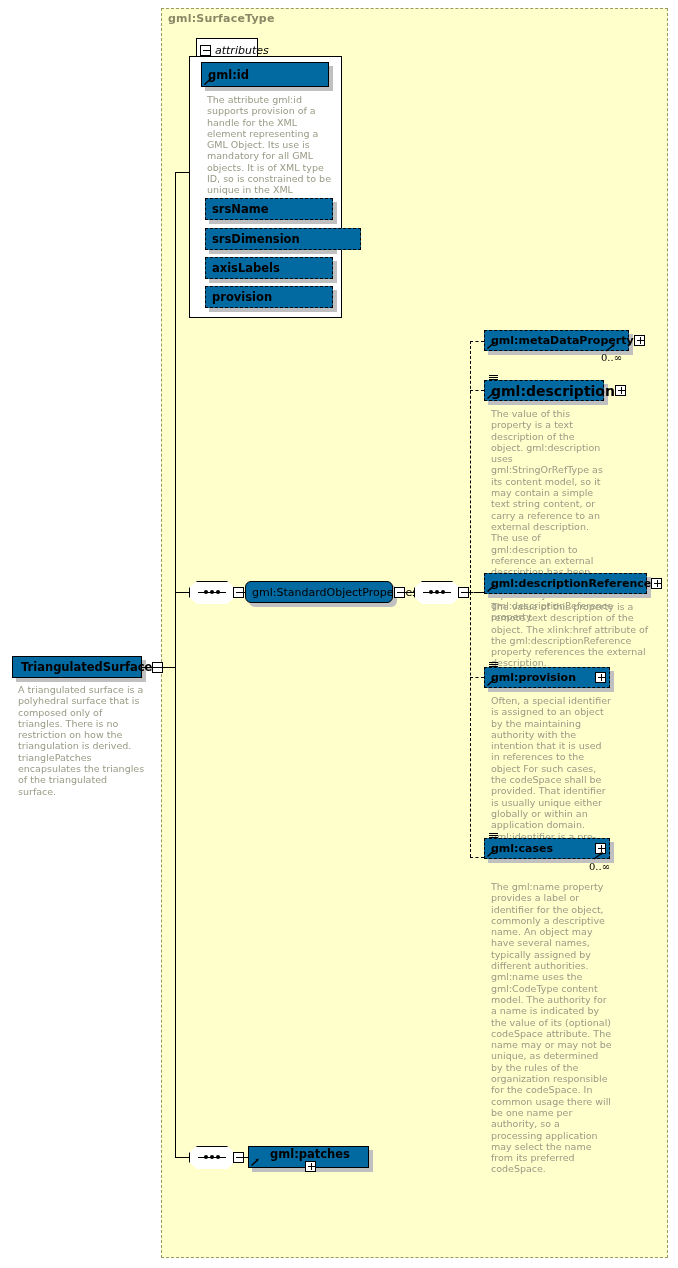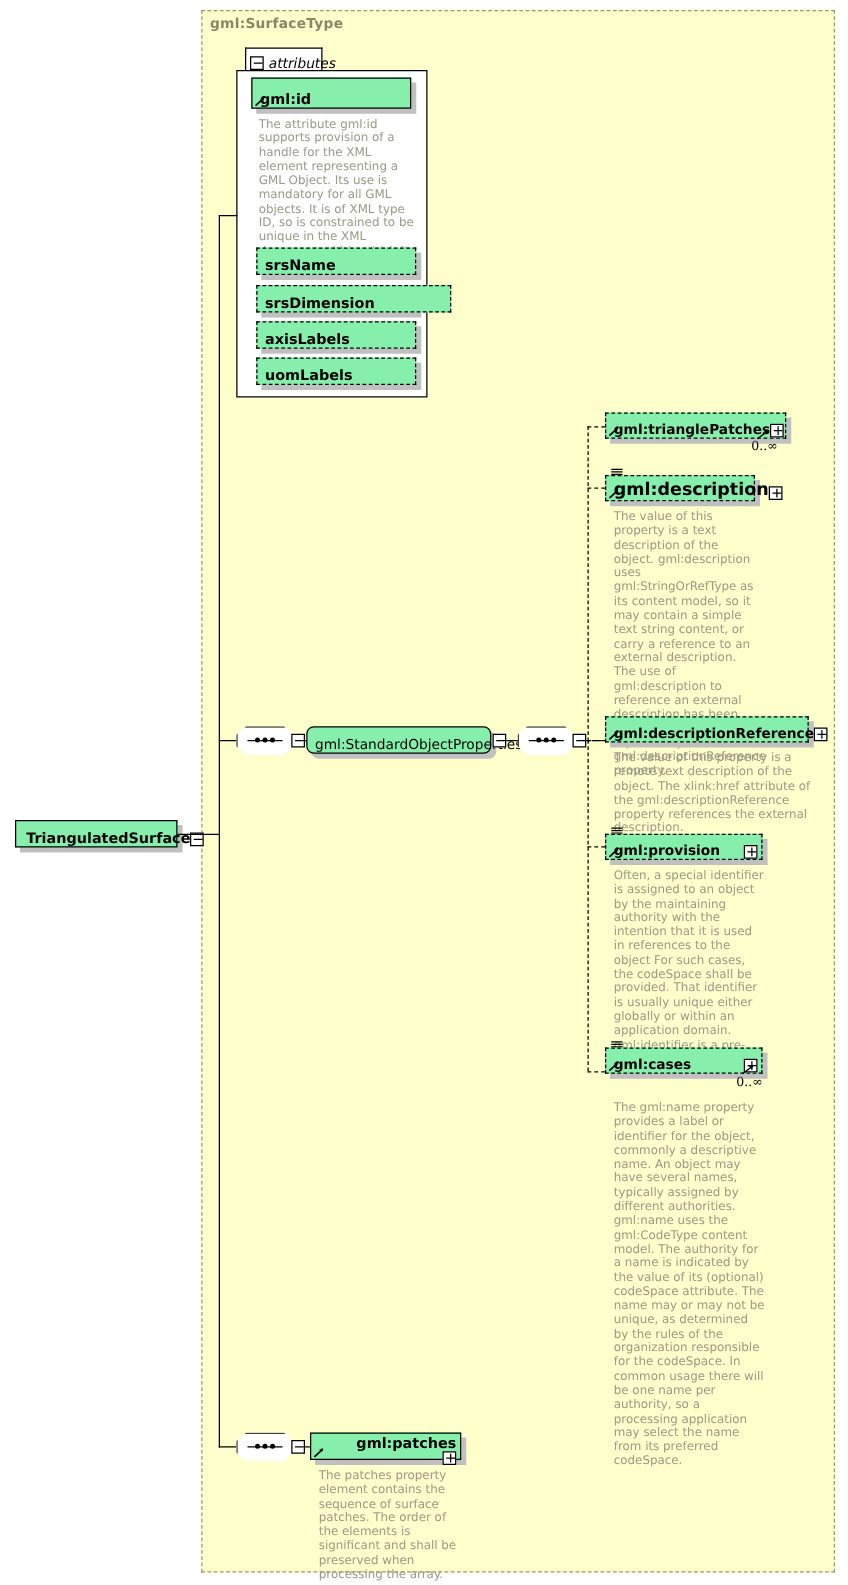--- a/index.html
+++ b/index.html
@@ -20,22 +20,22 @@
            display:flex;align-items:center;padding:0 6px 0 3px;}
   .attrtab .tabtxt{font-size:11px;font-style:italic;color:#000;margin-left:4px;white-space:nowrap;}
 
   
   .pm{width:11px;height:11px;border:1px solid #000;background:#fff;
       position:relative;flex:0 0 auto;box-sizing:border-box;}
   .pm::before{content:"";position:absolute;left:2px;top:4px;width:7px;height:1px;background:#000;}
   .pm.plus::after{content:"";position:absolute;left:5px;top:1px;width:1px;height:7px;background:#000;}
 
   
-  .nodebox{position:absolute;box-sizing:border-box;background:#86efac;
-           display:flex;align-items:flex-end;}
+  .nodebox{position:absolute;box-sizing:border-box;background:#0369a1;
+           display:flex;align-items:center;}
   .nb-solid{border:1px solid #000;}
   .nb-dash{border:1px dashed #000;}
   .nb-label{font-size:11.5px;font-weight:bold;color:#000;white-space:nowrap;
             flex:1 1 auto;}
 
   
   .refarrow{position:absolute;left:2px;bottom:1px;width:8px;height:8px;}
 
   
   .stack{position:absolute;left:3px;top:-7px;width:9px;height:7px;}
@@ -105,28 +105,29 @@
     <span class="nb-label">srsDimension</span>
   </div>
 
   <div class="bxsh" style="left:209px;top:261px;width:128px;height:22px;"></div>
   <div class="nodebox nb-dash" style="left:205px;top:257px;width:128px;height:22px;padding:0 6px;">
     <span class="nb-label">axisLabels</span>
   </div>
 
   <div class="bxsh" style="left:209px;top:290px;width:128px;height:22px;"></div>
   <div class="nodebox nb-dash" style="left:205px;top:286px;width:128px;height:22px;padding:0 6px;">
-    <span class="nb-label">uomLabels</span>
+    <span class="nb-label">provision</span>
   </div>
 
   <div class="bxsh" style="left:16px;top:660px;width:130px;height:22px;"></div>
   <div class="nodebox nb-solid" style="left:12px;top:656px;width:130px;height:22px;padding:0 3px 0 8px;">
     <span class="nb-label">TriangulatedSurface</span>
     <span class="pm"></span>
   </div>
+  <div class="anno" style="left:18px;top:684px;width:128px;">A triangulated surface is a polyhedral surface that is composed only of triangles. There is no restriction on how the triangulation is derived. trianglePatches encapsulates the triangles of the triangulated surface.</div>
 
   <div class="hline" style="left:142px;top:667px;width:34px;"></div>
   <div class="vline" style="left:175px;top:172px;height:495px;"></div>
   <div class="vline" style="left:175px;top:667px;height:491px;"></div>
 
   <div class="hline" style="left:175px;top:172px;width:15px;"></div>
 
   <div class="hline" style="left:175px;top:592px;width:14px;"></div>
 
   <div class="hline" style="left:175px;top:1157px;width:14px;"></div>
@@ -159,21 +160,21 @@
   </div>
   <div class="pm" style="position:absolute;left:458px;top:587px;"></div>
   <div class="hline d" style="left:469px;top:592px;width:12px;"></div>
 
   <div class="vline d" style="left:470px;top:341px;height:252px;"></div>
   <div class="vline d" style="left:470px;top:592px;height:265px;"></div>
 
   <div class="hline d" style="left:470px;top:341px;width:14px;"></div>
   <div class="bxsh" style="left:488px;top:334px;width:145px;height:21px;"></div>
   <div class="nodebox nb-dash" style="left:484px;top:330px;width:145px;height:21px;padding:0 3px 0 6px;">
-    <span class="nb-label" style="font-size:11px;">gml:trianglePatches</span>
+    <span class="nb-label" style="font-size:11px;">gml:metaDataProperty</span>
     <span class="pm plus"></span>
     <svg class="refarrow" viewBox="0 0 8 8">
       <path d="M0.5 7.5 L7 1.5" stroke="#000" stroke-width="1.4" fill="none"></path>
       <path d="M7.6 0.6 L4.4 1.6 L6.6 3.6 Z" fill="#000"></path>
     </svg>
   </div>
   <svg style="position:absolute;left:605px;top:343px;width:12px;height:10px;">
     <path d="M1 8 L9 2" stroke="#000" stroke-width="1.2" fill="none"></path>
     <path d="M10 1 L6 2 L8.5 4 Z" fill="#000"></path>
   </svg>
@@ -260,15 +261,14 @@
 
   <div class="bxsh" style="left:252px;top:1150px;width:121px;height:22px;"></div>
   <div class="nodebox nb-solid" style="left:248px;top:1146px;width:121px;height:22px;padding:0 3px 0 6px;flex-direction:column;">
     <span class="nb-label">gml:patches</span>
     <span class="pm plus"></span>
     <svg class="refarrow" viewBox="0 0 8 8">
       <path d="M0.5 7.5 L7 1.5" stroke="#000" stroke-width="1.4" fill="none"></path>
       <path d="M7.6 0.6 L4.4 1.6 L6.6 3.6 Z" fill="#000"></path>
     </svg>
   </div>
-  <div class="anno" style="left:255px;top:1175px;width:120px;">The patches property element contains the sequence of surface patches. The order of the elements is significant and shall be preserved when processing the array.</div>
 
 </div>
 
 </body></html>

